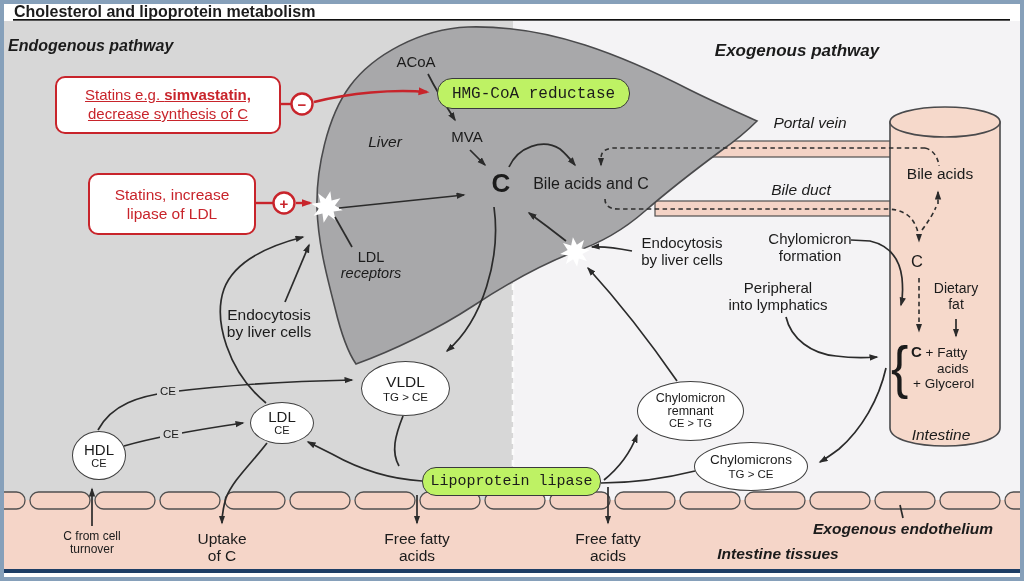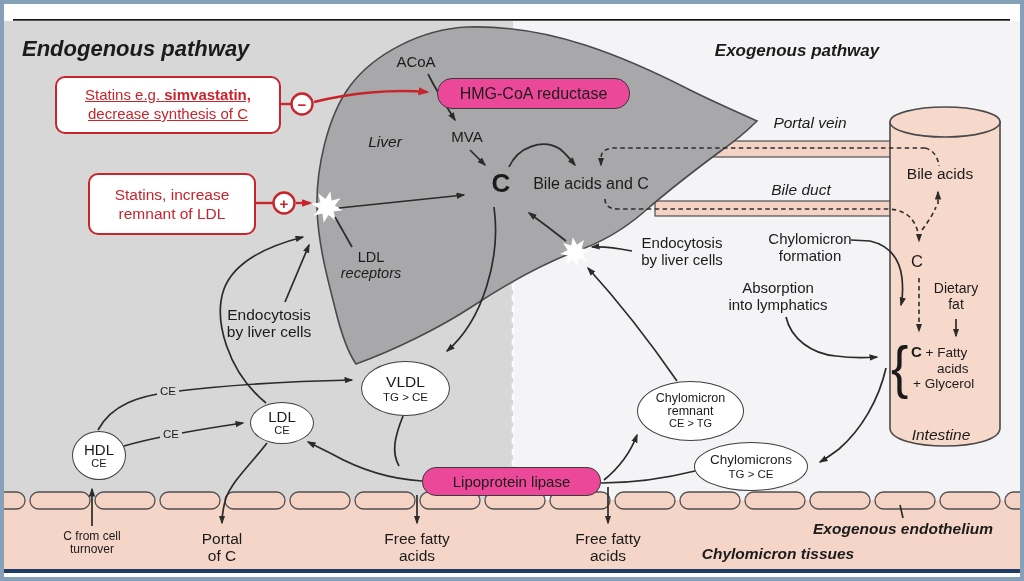--- a/index.html
+++ b/index.html
@@ -5,23 +5,23 @@
   html,body{margin:0;padding:0;background:#fff;}
   .stage{position:relative;width:1024px;height:581px;overflow:hidden;background:#fff;}
   .layer{position:absolute;left:0;top:0;}
   .lbl{position:absolute;font:15px/1.12 "Liberation Sans",sans-serif;color:#1b1b1b;white-space:nowrap;}
   .ctr{transform:translateX(-50%);text-align:center;}
   .it{font-style:italic;}
   .bd{font-weight:bold;}
   .vesicle{position:absolute;background:#fff;border:1.6px solid #3f3f3f;border-radius:50%;
     display:flex;flex-direction:column;align-items:center;justify-content:center;
     font-family:"Liberation Sans",sans-serif;color:#1b1b1b;line-height:1.05;}
-  .pillbox{position:absolute;background:#ec4899;border:1.7px solid #3a3a3c;
+  .pillbox{position:absolute;background:#bef264;border:1.7px solid #3a3a3c;
     display:flex;align-items:center;justify-content:center;
-    font-family:Liberation Sans, sans-serif;color:#1b1b1b;}
+    font-family:Liberation Mono, monospace;color:#1b1b1b;}
   .redbox{position:absolute;background:#fff;border:2.5px solid #c8242b;border-radius:10px;
     color:#c8242b;display:flex;flex-direction:column;align-items:center;justify-content:center;
     font-family:"Liberation Sans",sans-serif;font-size:15px;line-height:1.25;}
   .sign{position:absolute;color:#c8242b;font:bold 15px/1 "Liberation Sans",sans-serif;transform:translateX(-50%);}
   .sub{font-size:11px;}
 </style>
 </head>
 <body>
 
 <div class="stage">
@@ -126,30 +126,31 @@
       <path d="M 314,102 C 350,93 392,89 427,92" marker-end="url(#ahr)"></path>
       <path d="M 253,203 L 273,203"></path>
       <circle cx="284" cy="203" r="10.5" fill="#fff"></circle>
       <path d="M 296,203 L 310,203" marker-end="url(#ahr)"></path>
     </g>
 
     <rect x="4" y="569" width="1016" height="4" fill="#1d3e66"></rect>
     <rect x="2" y="2" width="1020" height="577" fill="none" stroke="#86a0ba" stroke-width="4"></rect>
   </svg>
 
-  <div class="lbl bd it" style="left:22px;top:37px;font-size:22px;">Endogenous pathway</div>
+  <div class="lbl bd" style="left:14px;top:3px;font-size:16px;">Cholesterol and lipoprotein metabolism</div>
+  <div class="lbl bd it" style="left:8px;top:37px;font-size:16px;">Endogenous pathway</div>
   <div class="lbl bd it ctr" style="left:797px;top:41px;font-size:17px;">Exogenous pathway</div>
 
   <div class="redbox" style="left:55px;top:76px;width:222px;height:54px;text-decoration:underline;">
     <div><span>Statins e.g. </span><b>simvastatin,</b></div>
     <div>decrease synthesis of C</div>
   </div>
   <div class="redbox" style="left:88px;top:173px;width:164px;height:58px;font-size:15.5px;">
     <div>Statins, increase</div>
-    <div>remnant of LDL</div>
+    <div>lipase of LDL</div>
   </div>
   <span class="sign" style="left:302px;top:97px;">−</span>
   <span class="sign" style="left:284px;top:196px;">+</span>
 
   <div class="lbl ctr" style="left:416px;top:54px;">ACoA</div>
   <div class="pillbox" style="left:437px;top:78px;width:191px;height:29px;border-radius:15px;font-size:16px;">HMG-CoA reductase</div>
   <div class="lbl ctr" style="left:467px;top:129px;">MVA</div>
   <div class="lbl it ctr" style="left:385px;top:133px;font-size:15.5px;">Liver</div>
   <div class="lbl bd ctr" style="left:501px;top:169px;font-size:26px;">C</div>
   <div class="lbl ctr" style="left:591px;top:175px;font-size:16px;">Bile acids and C</div>
@@ -167,21 +168,21 @@
     <div>by liver cells</div>
   </div>
 
   <div class="lbl it ctr" style="left:810px;top:114px;font-size:15.5px;">Portal vein</div>
   <div class="lbl it ctr" style="left:801px;top:181px;font-size:15.5px;">Bile duct</div>
   <div class="lbl ctr" style="left:810px;top:231px;">
     <div>Chylomicron</div>
     <div>formation</div>
   </div>
   <div class="lbl ctr" style="left:778px;top:280px;">
-    <div>Absorption</div>
+    <div>Peripheral</div>
     <div>into lymphatics</div>
   </div>
 
   <div class="lbl ctr" style="left:940px;top:165px;font-size:15.5px;">Bile acids</div>
   <div class="lbl ctr" style="left:917px;top:252px;font-size:16.5px;">C</div>
   <div class="lbl ctr" style="left:956px;top:281px;font-size:14px;">
     <div>Dietary</div>
     <div>fat</div>
   </div>
   <span class="lbl" style="left:891px;top:334px;font-size:52px;transform:scaleY(1.12);transform-origin:top left;font-weight:400;">{</span>
@@ -217,27 +218,27 @@
   <div class="pillbox" style="left:422px;top:467px;width:177px;height:27px;border-radius:14px;font-size:15px;">Lipoprotein lipase</div>
 
   <div class="lbl ctr" style="left:168px;top:385px;font-size:11.5px;background:#d7d7d7;padding:0 3px;">CE</div>
   <div class="lbl ctr" style="left:171px;top:428px;font-size:11.5px;background:#d7d7d7;padding:0 3px;">CE</div>
 
   <div class="lbl ctr" style="left:92px;top:530px;font-size:12px;">
     <div>C from cell</div>
     <div>turnover</div>
   </div>
   <div class="lbl ctr" style="left:222px;top:530px;font-size:15.5px;">
-    <div>Portal</div>
+    <div>Uptake</div>
     <div>of C</div>
   </div>
   <div class="lbl ctr" style="left:417px;top:530px;font-size:15.5px;">
     <div>Free fatty</div>
     <div>acids</div>
   </div>
   <div class="lbl ctr" style="left:608px;top:530px;font-size:15.5px;">
     <div>Free fatty</div>
     <div>acids</div>
   </div>
-  <div class="lbl it bd ctr" style="left:778px;top:545px;font-size:15.5px;">Chylomicron tissues</div>
+  <div class="lbl it bd ctr" style="left:778px;top:545px;font-size:15.5px;">Intestine tissues</div>
   <div class="lbl it bd ctr" style="left:903px;top:520px;font-size:15.5px;">Exogenous endothelium</div>
 
 </div>
 
 </body></html>

